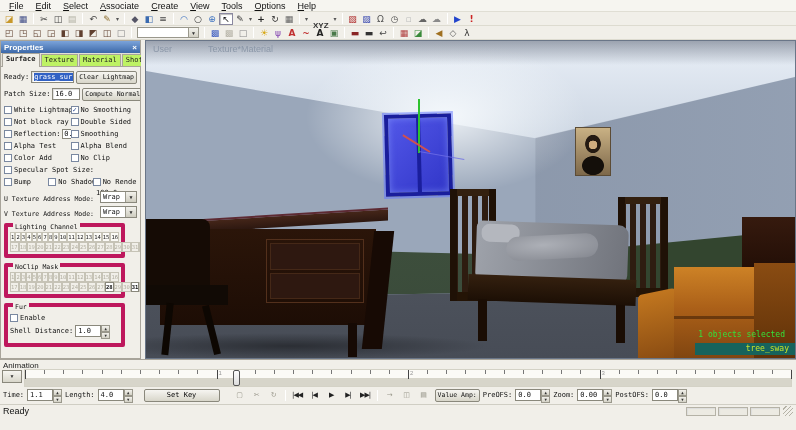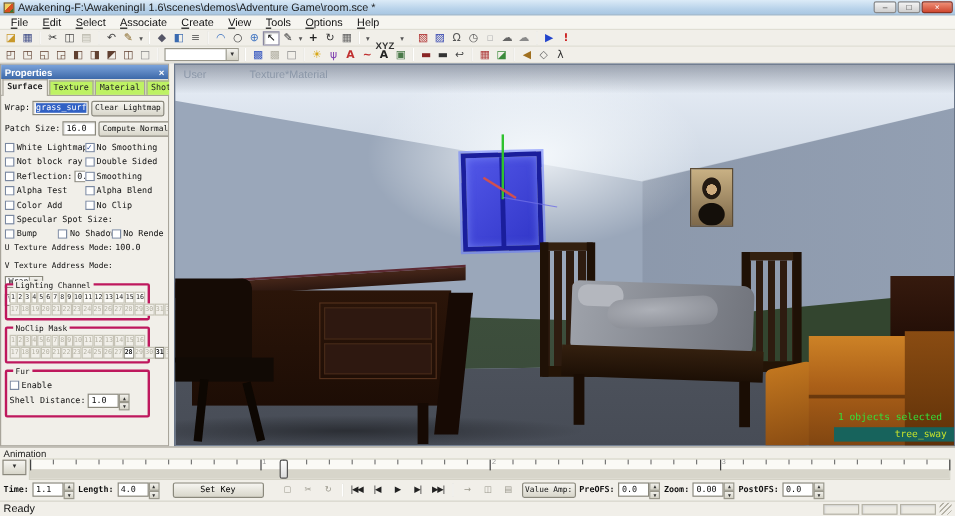--- a/index.html
+++ b/index.html
@@ -58,27 +58,27 @@
   .tinput .selhl{background:#3161c4;color:#fff;}
   .pbtn{font-family:"DejaVu Sans Mono",monospace;font-size:6.5px;height:13px;padding:0 2px;
     background:linear-gradient(#f6f5f1,#d8d6ca);border:1px solid #8a887c;border-radius:2px;color:#111;white-space:nowrap;}
   .chk-row{display:flex;height:12px;align-items:center;}
   .chk{display:flex;align-items:center;flex:1;gap:2px;overflow:hidden;}
   .chk .box{width:8px;height:8px;background:#fff;border:1px solid #7a88a0;flex:none;
     font-size:7px;line-height:7px;text-align:center;color:#1a3a8a;font-weight:bold;}
   .chk .lbl{font-size:7px;color:#111;white-space:nowrap;}
   .chk .vbox{width:18px;height:10px;background:#fff;border:1px solid #8a887c;font-size:7px;line-height:8px;padding:0 1px;color:#111;}
   .chk .vplain{font-size:7px;color:#111;margin-top:45px;}
-  .dd-row{display:flex;align-items:flex-start;height:14px;margin:1px 0;gap:20px;flex-direction:column;}
+  .dd-row{display:flex;align-items:flex-end;height:14px;margin:1px 0;gap:6px;}
   .dd-row .flabel{font-size:6.5px;}
   .combo{flex:1;height:12px;background:#fff;border:1px solid #8a887c;display:flex;align-items:center;}
   .combo .cval{flex:1;font-size:7px;padding-left:2px;color:#111;}
   .combo .carr{width:11px;height:100%;background:linear-gradient(#f2f1ec,#cfcdc0);border-left:1px solid #9a988c;
     font-size:5px;display:flex;align-items:center;justify-content:center;color:#333;}
-  .group{position:relative;border:2px solid #be185d;border-radius:2px;margin:5px 12px 3px 0;padding:5px 2px 2px 2px;}
+  .group{position:relative;border:4px solid #be185d;border-radius:2px;margin:5px 12px 3px 0;padding:5px 2px 2px 2px;}
   .gtitle{position:absolute;top:-4px;left:5px;background:#f1efe9;font-size:6.5px;padding:0 2px;color:#111;}
   .grid-row{display:flex;height:10px;}
   .gcell{flex:1;border:1px solid #c6c3b6;background:#fbfaf6;font-size:5.5px;display:flex;align-items:center;justify-content:center;color:#222;}
   .gcell.off{color:#b3b0a2;background:#f1efe9;}
   .gcell.hi{color:#111;font-weight:bold;background:#fff;border-color:#8a887c;}
   .spin{display:flex;align-items:center;}
   .spin .sval{width:26px;height:12px;background:#fff;border:1px solid #8a887c;font-size:7px;line-height:10px;padding:0 2px;color:#111;}
   .spin .arrs{display:flex;flex-direction:column;width:9px;height:12px;}
   .spin .arrs span{flex:1;font-size:4px;line-height:5px;text-align:center;background:linear-gradient(#f2f1ec,#d4d2c6);
     border:1px solid #9a988c;color:#333;}
@@ -172,47 +172,38 @@
   .track-dd{width:20px;height:13px;margin:1px 2px 0 2px;background:linear-gradient(#f6f5f1,#d8d6ca);
     border:1px solid #8a887c;font-size:5px;text-align:center;line-height:11px;color:#333;}
   .ruler{position:relative;flex:1;margin-right:4px;background:#fbfaf6;border:1px solid #d4d2c6;}
   .ruler .track{position:absolute;left:0;right:0;bottom:0;height:8px;background:#d7d5ca;}
   .tick{position:absolute;top:0;width:1px;height:4px;background:#777;}
   .tick.major{height:9px;background:#444;}
   .tick-label{position:absolute;top:0;font-size:6px;color:#999;transform:translateX(2px);}
   .handle{position:absolute;top:0;width:7px;height:16px;margin-left:-3px;background:linear-gradient(#fdfdfd,#dcdcdc);
     border:1px solid #555;border-radius:2px;z-index:2;}
   .ctrl-row{display:flex;align-items:center;height:16px;padding-left:3px;gap:3px;font-family:"DejaVu Sans Mono",monospace;}
-  .clabel{font-size:7px;color:#111;white-space:nowrap;font-weight:bold;}
+  .clabel{font-size:7px;color:#111;white-space:nowrap;}
   .setkey{width:76px;height:13px;font-size:7px;font-family:"DejaVu Sans Mono",monospace;
     background:linear-gradient(#f6f5f1,#d8d6ca);border:1px solid #8a887c;border-radius:2px;margin:0 8px;}
   #anim-icons{display:flex;align-items:center;}
   #anim-icons .tb-icon{width:17px;font-size:7px;letter-spacing:-1px;}
 
   
   .statusbar{height:13px;background:#f1efe9;border-top:1px solid #d0cec4;display:flex;align-items:center;padding:0 3px;}
   .statusbar .stext{font-size:9px;color:#111;flex:1;}
   .sb-cell{width:30px;height:9px;border:1px solid #b5b2a6;box-shadow:inset 1px 1px 1px #ddd;margin-left:2px;background:#eceae2;}
   .grip{width:10px;height:10px;margin-left:3px;
     background:repeating-linear-gradient(135deg,rgba(0,0,0,0) 0 2px,#b5b2a6 2px 3px);}
 </style>
 </head>
 <body>
 
 <div id="app">
 
-  <div class="titlebar">
-    <span class="app-icon"></span>
-    <span class="title-text">Awakening-F:\AwakeningII 1.6\scenes\demos\Adventure Game\room.sce *</span>
-    <span class="win-btns">
-      <span class="wbtn">–</span>
-      <span class="wbtn">□</span>
-      <span class="wbtn close">×</span>
-    </span>
-  </div>
 
   <div class="menubar" id="menubar">
       <span class="menu-item"><u>F</u>ile</span>
       <span class="menu-item"><u>E</u>dit</span>
       <span class="menu-item"><u>S</u>elect</span>
       <span class="menu-item"><u>A</u>ssociate</span>
       <span class="menu-item"><u>C</u>reate</span>
       <span class="menu-item"><u>V</u>iew</span>
       <span class="menu-item"><u>T</u>ools</span>
       <span class="menu-item"><u>O</u>ptions</span>
@@ -307,21 +298,21 @@
       <div class="tabs" id="tabs">
           <div class="tab active">Surface</div>
           <div class="tab">Texture</div>
           <div class="tab">Material</div>
           <div class="tab">Shot</div>
           <span class="tab-scroll">◀</span>
           <span class="tab-scroll">▶</span>
         </div>
       <div class="props-body">
         <div class="frow">
-          <span class="flabel">Wrap:</span>
+          <span class="flabel">Ready:</span>
           <span class="tinput"><span class="selhl">grass_surf</span></span>
           <button class="pbtn">Clear Lightmap</button>
         </div>
         <div class="frow">
           <span class="flabel">Patch Size:</span>
           <span class="tinput" style="flex:0 0 28px">16.0</span>
           <button class="pbtn">Compute Normal</button>
         </div>
         <div id="checks">
             <div class="chk-row">

